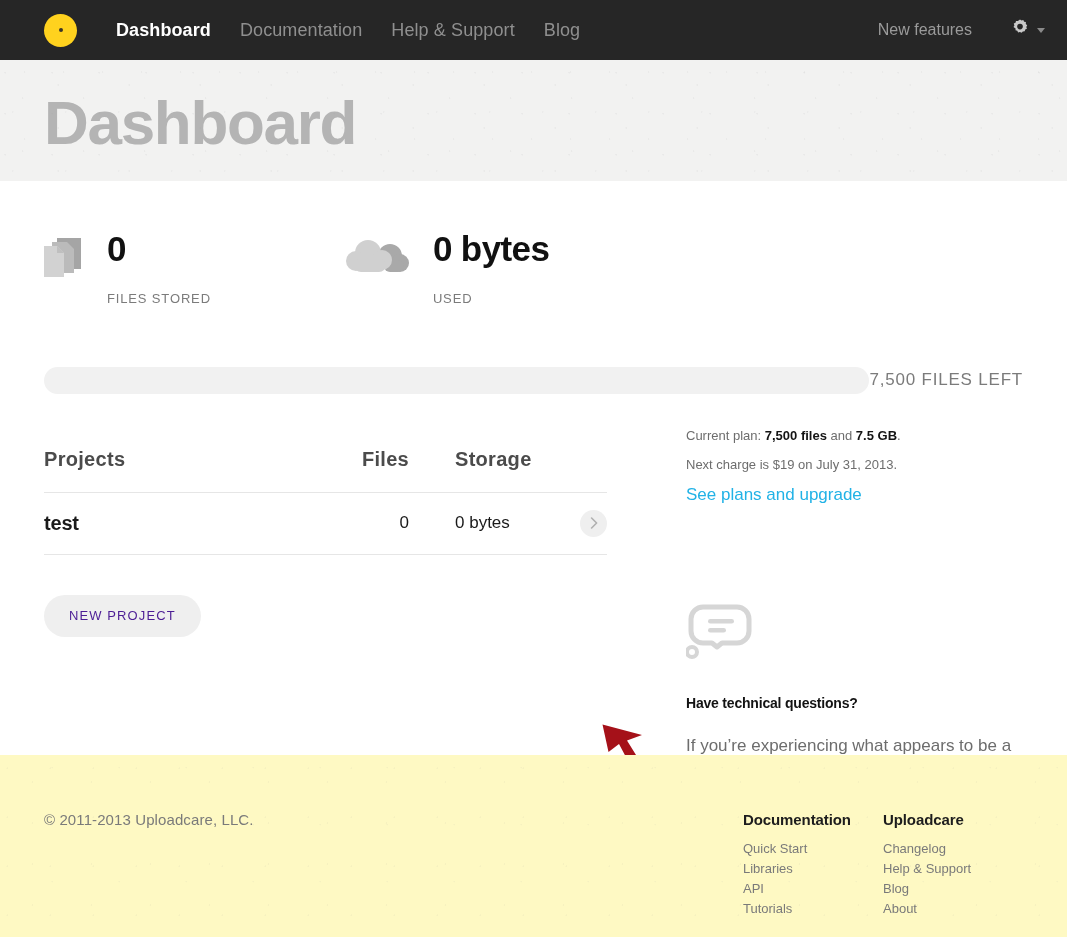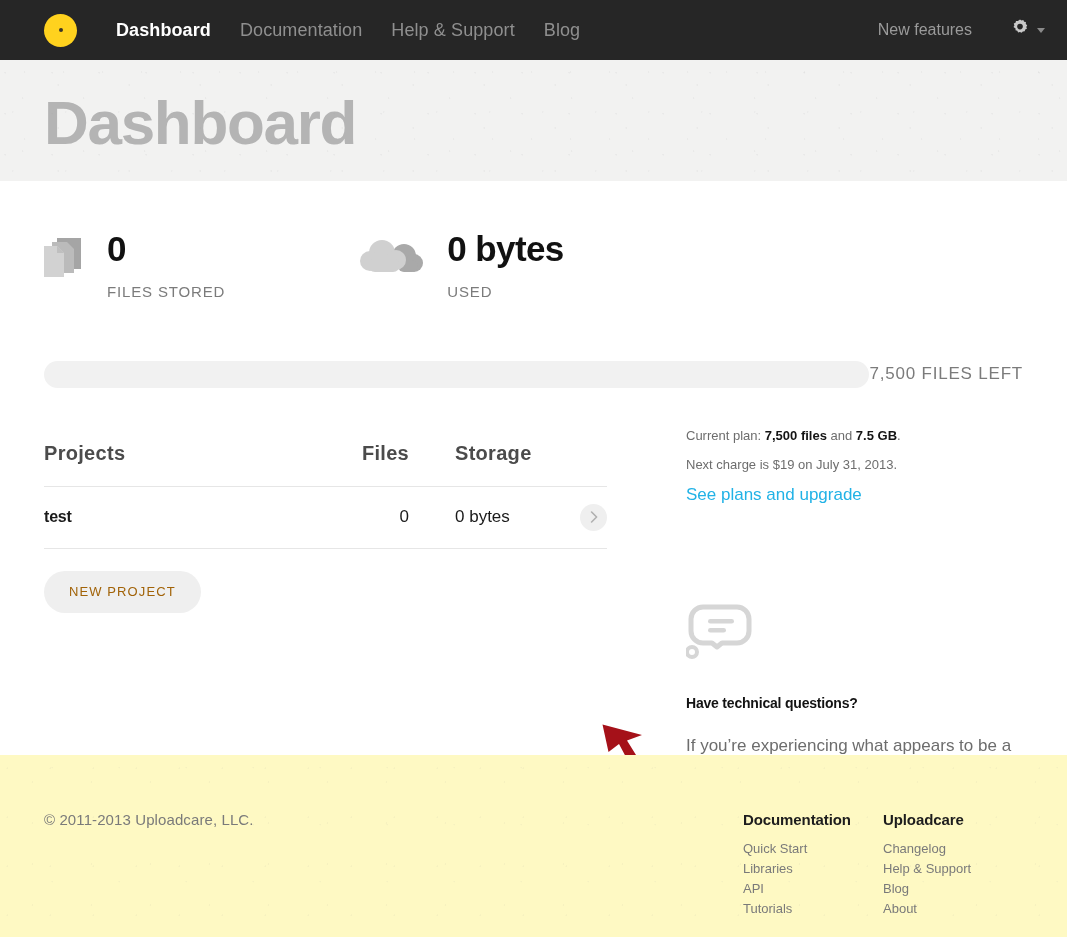--- a/index.html
+++ b/index.html
@@ -135,22 +135,22 @@
   .stat-text { margin-left: 21px; margin-top: -4px; }
   .stat-value {
     font-size: 35px;
     font-weight: bold;
     color: #111111;
     line-height: 1.08;
     letter-spacing: -.6px;
     white-space: nowrap;
   }
   .stat-label {
-    margin-top: 15px;
-    font-size: 15px;
+    margin-top: 23px;
+    font-size: 13px;
     color: #7b7b7b;
     letter-spacing: .85px;
   }
 
   
   .plan {
     position: absolute;
     left: 686px;
     top: 240px;
     width: 350px;
@@ -209,47 +209,47 @@
   .ptable th.c-action { width: 58px; }
 
   .ptable td {
     border-top: 1px solid #e6e6e6;
     border-bottom: 1px solid #e6e6e6;
     padding: 17px 0;
     font-size: 17px;
     color: #1a1a1a;
     vertical-align: middle;
   }
-  .ptable td.c-name { font-size: 16px; font-weight: bold; letter-spacing: -.2px; }
+  .ptable td.c-name { font-size: 20px; font-weight: bold; letter-spacing: -.2px; }
   .ptable td.c-files { text-align: right; font-size: 17px; }
   .ptable td.c-storage { text-align: left; padding-left: 46px; }
   .ptable td.c-action { text-align: right; }
 
   .row-chevron {
     display: inline-flex;
     align-items: center;
     justify-content: center;
     width: 27px;
     height: 27px;
     border-radius: 50%;
     background: #efefef;
     color: #a8a8a8;
     font-size: 13px;
     line-height: 1;
     cursor: pointer;
   }
 
   .new-project {
-    margin-top: 22px;
+    margin-top: 40px;
     display: inline-block;
     padding: 13px 25px 14px;
     border: none;
     border-radius: 22px;
     background: #efefef;
-    color: #a16207;
+    color: #4c1d95;
     font-family: "Liberation Sans", sans-serif;
     font-size: 13px;
     letter-spacing: 1.1px;
     cursor: pointer;
   }
 
   
   .support {
     position: absolute;
     left: 686px;

